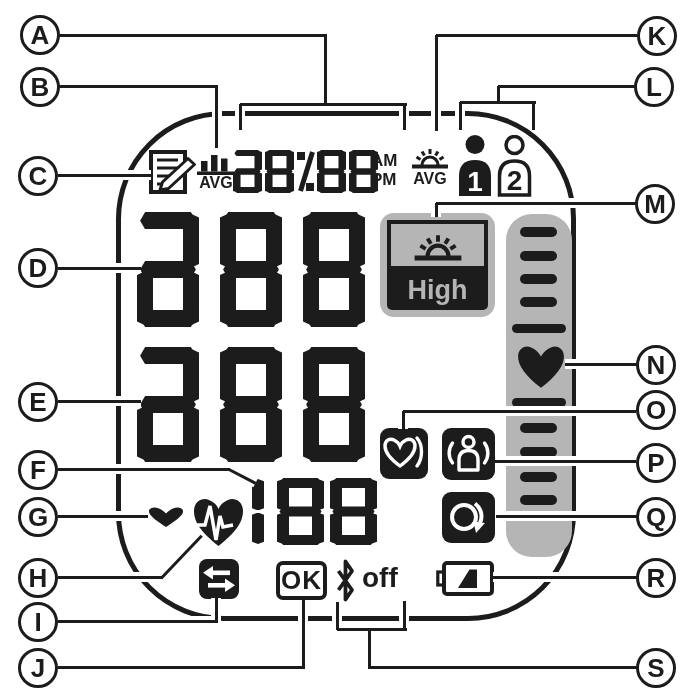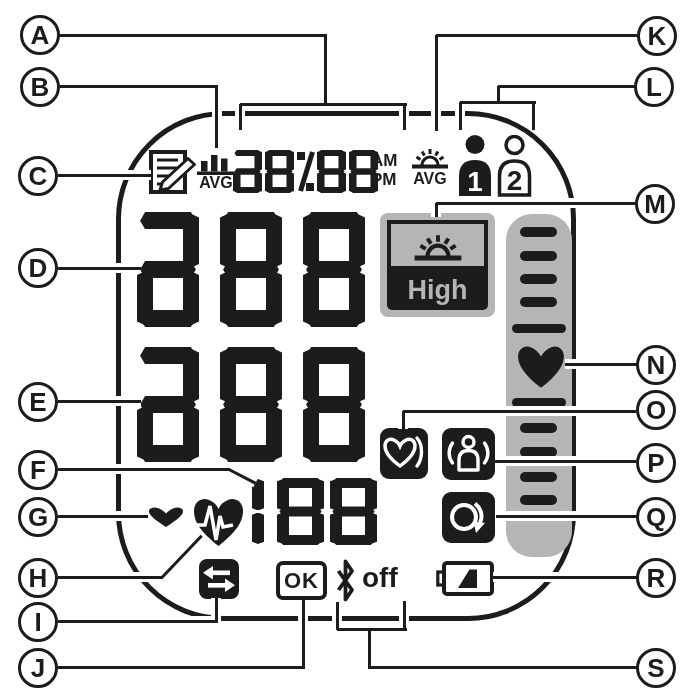--- a/index.html
+++ b/index.html
@@ -50,37 +50,37 @@
 
   
   .lcd-txt{position:absolute;font-weight:bold;white-space:nowrap}
   .thisweek{left:234px;top:129px;font-size:17px;letter-spacing:1.2px}
   .ampm{left:371px;top:151px;font-size:17px;line-height:19px}
   .avg1{left:194px;top:174px;width:44px;text-align:center;font-size:16px}
   .avg2{left:407px;top:170px;width:46px;text-align:center;font-size:16px}
   .off{left:362px;top:562px;font-size:28px}
 
   
-  .mbox{position:absolute;left:380px;top:213px;width:115px;height:104px;background:#b5b5b5;border-radius:8px;z-index:1}
+  .mbox{position:absolute;left:380px;top:213px;width:115px;height:104px;background:#b5b5b5;border-radius:14px;z-index:1}
   .mbox-top{position:absolute;left:7px;top:7px;width:101px;height:50px;border:4px solid #1c1c1c;background:#b5b5b5;
             box-sizing:border-box;display:flex;align-items:center;justify-content:center}
   .mbox-high{position:absolute;left:7px;top:57px;width:101px;height:40px;background:#1c1c1c;border-radius:0 0 5px 5px;
              display:flex;align-items:center;justify-content:center;color:#b5b5b5;font-size:27px;font-weight:bold}
 
   
   .scale{position:absolute;left:506px;top:214px;width:66px;height:343px;background:#b5b5b5;border-radius:26px;z-index:1}
   .tick{position:absolute;background:#1c1c1c;border-radius:5px}
   .tick.short{left:14px;width:37px;height:10px}
   .tick.long{left:6px;width:54px;height:9px}
 
   
   .tile{position:absolute;background:#1c1c1c;border-radius:9px}
 
   .okbox{position:absolute;left:276px;top:561px;width:51px;height:39px;border:4px solid #1c1c1c;border-radius:7px;
-         box-sizing:border-box;display:flex;align-items:center;justify-content:center;font-size:22px;font-weight:bold;letter-spacing:1px}
+         box-sizing:border-box;display:flex;align-items:center;justify-content:center;font-size:26px;font-weight:bold;letter-spacing:1px}
 </style>
 </head>
 <body>
 
 <div class="stage">
 
   <div class="lcd-outline"></div>
 
   <svg class="abs" style="left:148px;top:149px" width="50" height="47" viewBox="0 0 50 47">
     <rect x="3" y="3" width="34" height="40" fill="#fff" stroke="#1c1c1c" stroke-width="4"></rect>

